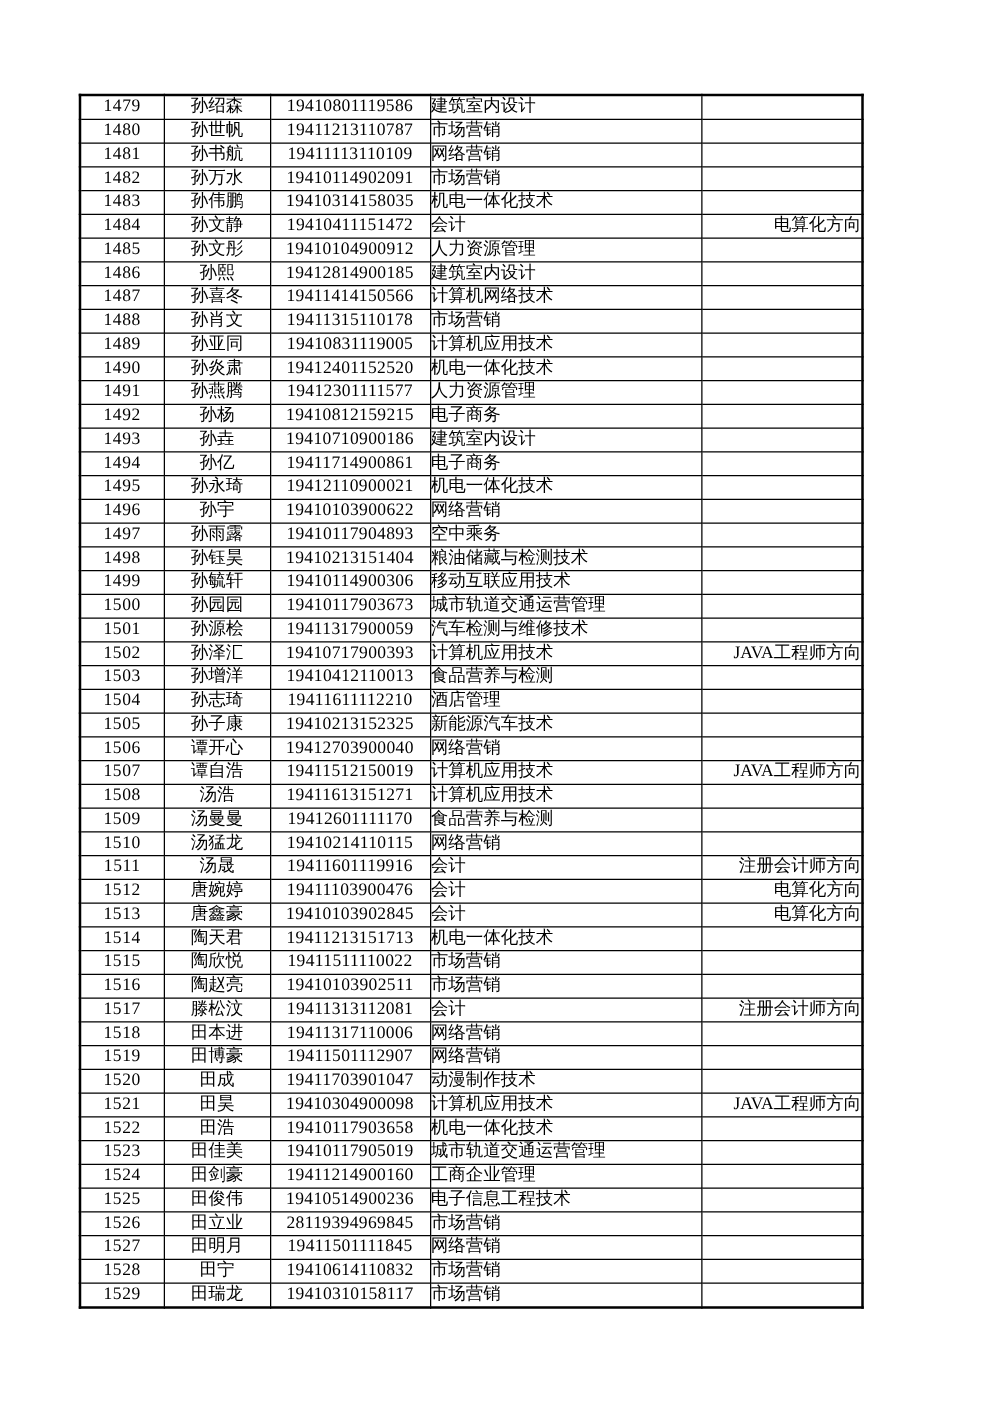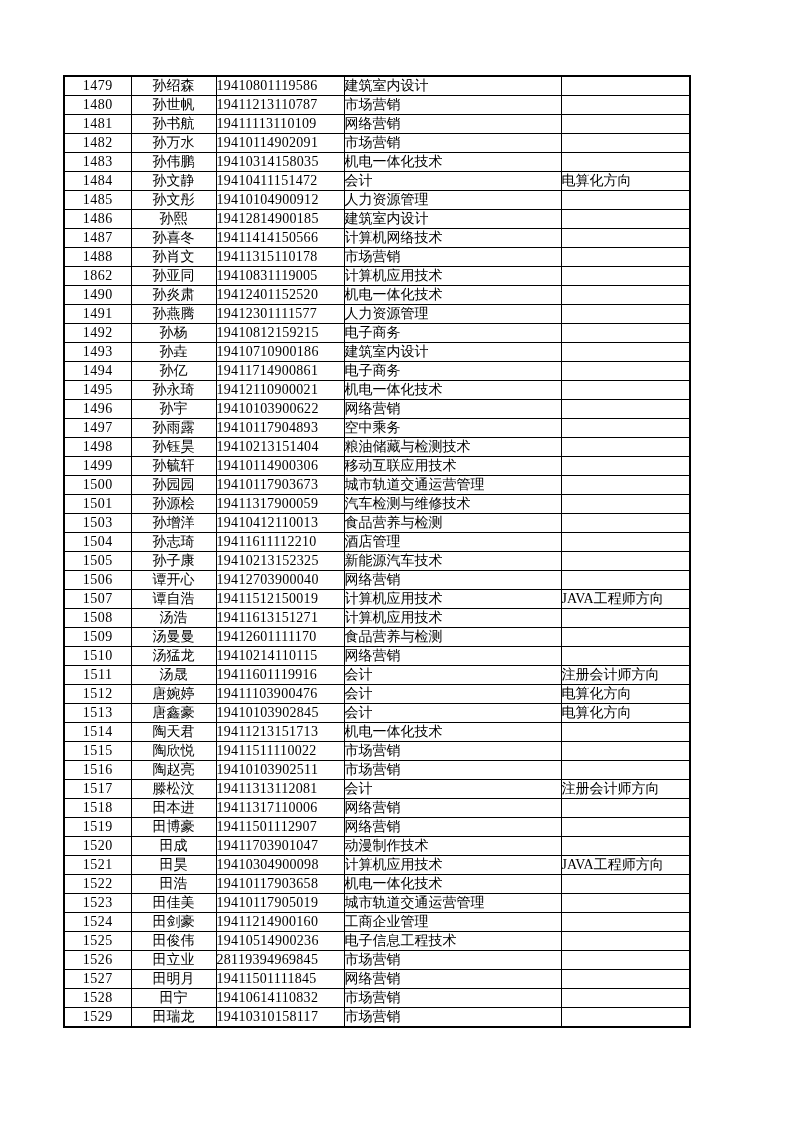--- a/index.html
+++ b/index.html
@@ -35,23 +35,23 @@
     height: 18px;
     padding: 0;
     line-height: 18px;
     white-space: nowrap;
     overflow: hidden;
     font-size: 14px;
     color: #000000;
   }
   td.seq       { text-align: center; letter-spacing: 0.5px; }
   td.name      { text-align: center; padding-left: 7px; }
-  td.id        { letter-spacing: 0.3px; }
+  td.id        { text-align: center; letter-spacing: 0.3px; }
   td.major     { text-align: left; }
-  td.direction { text-align: left; }
+  td.direction { text-align: right; }
 </style>
 </head>
 <body>
 
 <div class="page">
   <table class="roster">
     <colgroup>
       <col class="c-seq">
       <col class="c-name">
       <col class="c-id">
@@ -123,21 +123,21 @@
           <td class="direction"></td>
         </tr>
         <tr>
           <td class="seq">1488</td>
           <td class="name">孙肖文</td>
           <td class="id">19411315110178</td>
           <td class="major">市场营销</td>
           <td class="direction"></td>
         </tr>
         <tr>
-          <td class="seq">1862</td>
+          <td class="seq">1489</td>
           <td class="name">孙亚同</td>
           <td class="id">19410831119005</td>
           <td class="major">计算机应用技术</td>
           <td class="direction"></td>
         </tr>
         <tr>
           <td class="seq">1490</td>
           <td class="name">孙炎肃</td>
           <td class="id">19412401152520</td>
           <td class="major">机电一体化技术</td>
@@ -212,20 +212,27 @@
           <td class="id">19410117903673</td>
           <td class="major">城市轨道交通运营管理</td>
           <td class="direction"></td>
         </tr>
         <tr>
           <td class="seq">1501</td>
           <td class="name">孙源桧</td>
           <td class="id">19411317900059</td>
           <td class="major">汽车检测与维修技术</td>
           <td class="direction"></td>
+        </tr>
+        <tr>
+          <td class="seq">1502</td>
+          <td class="name">孙泽汇</td>
+          <td class="id">19410717900393</td>
+          <td class="major">计算机应用技术</td>
+          <td class="direction">JAVA工程师方向</td>
         </tr>
         <tr>
           <td class="seq">1503</td>
           <td class="name">孙增洋</td>
           <td class="id">19410412110013</td>
           <td class="major">食品营养与检测</td>
           <td class="direction"></td>
         </tr>
         <tr>
           <td class="seq">1504</td>

